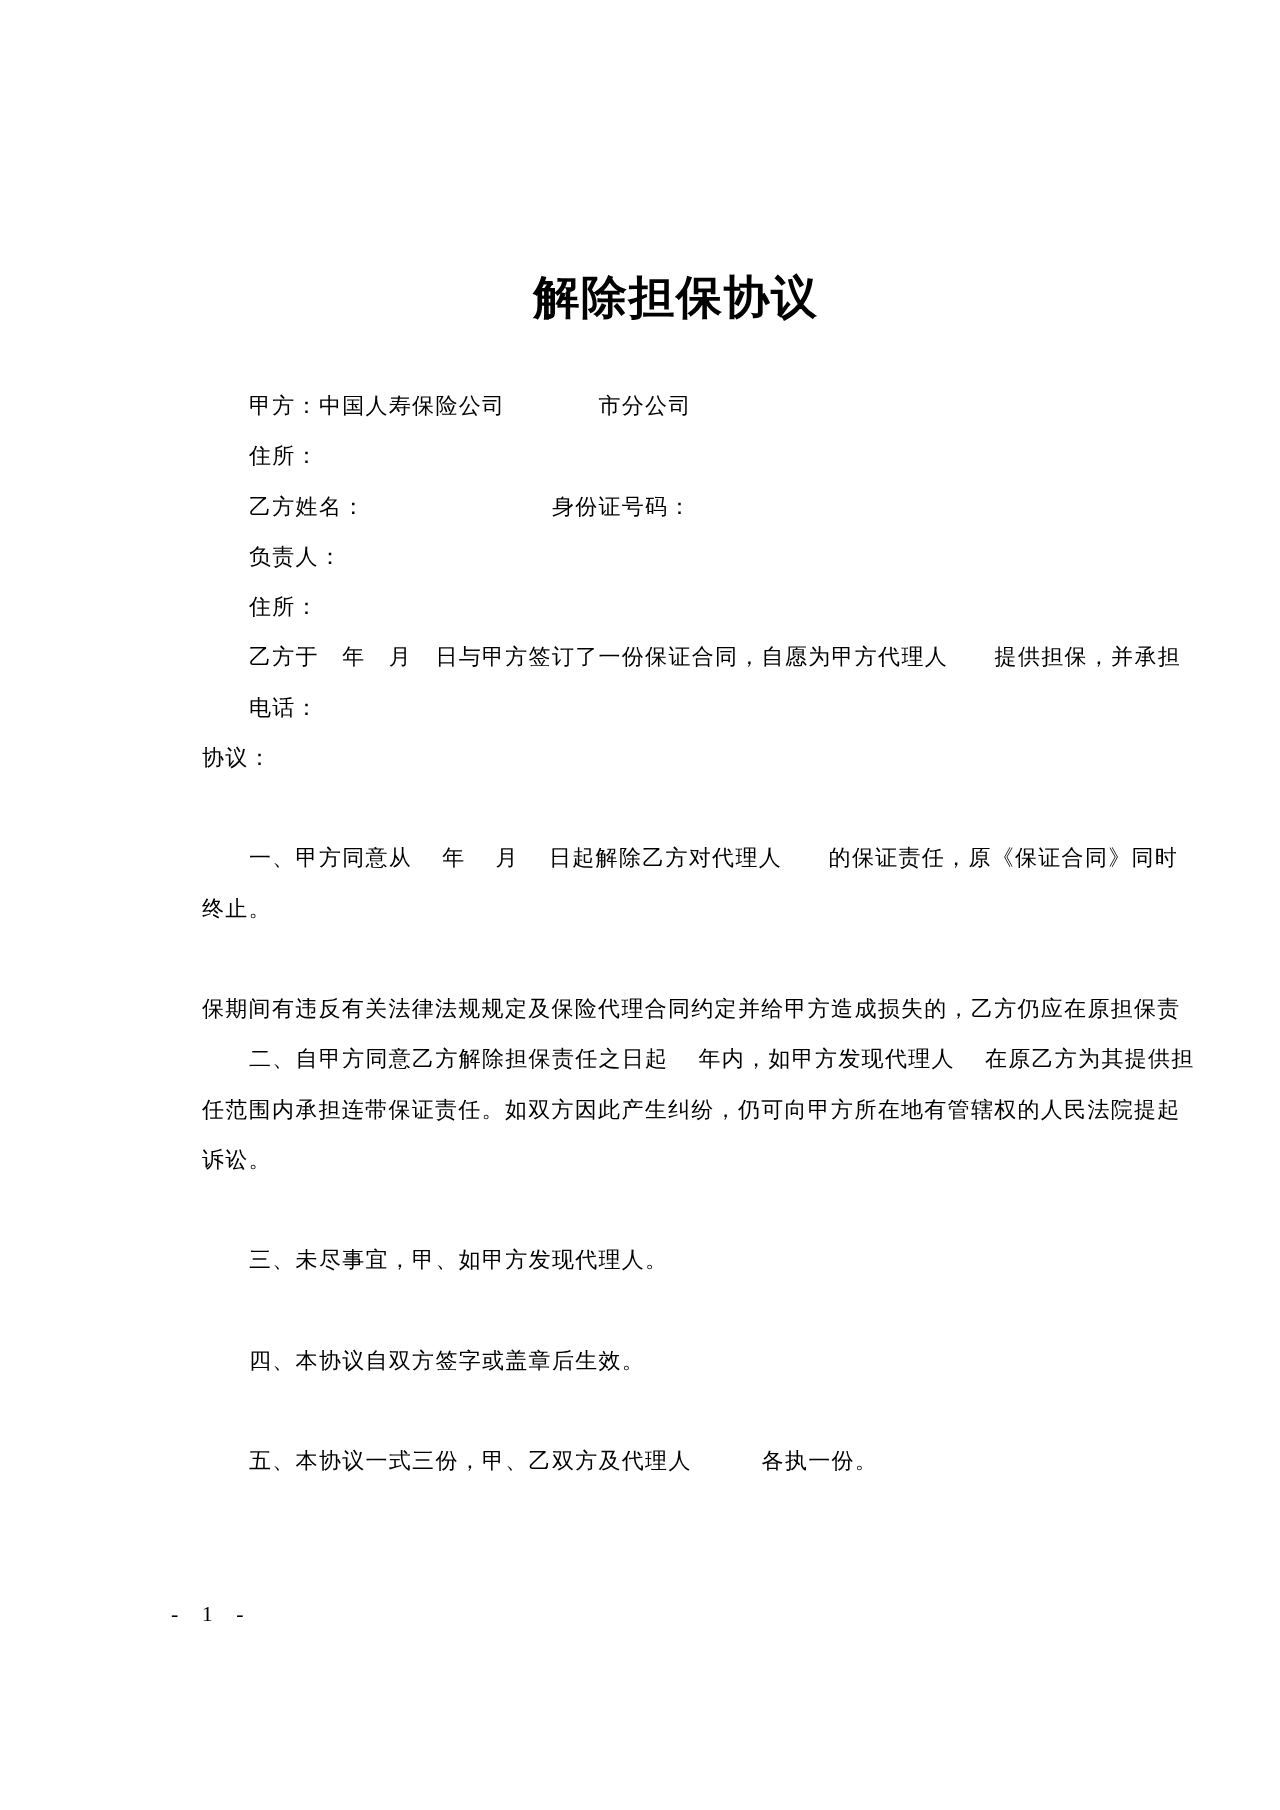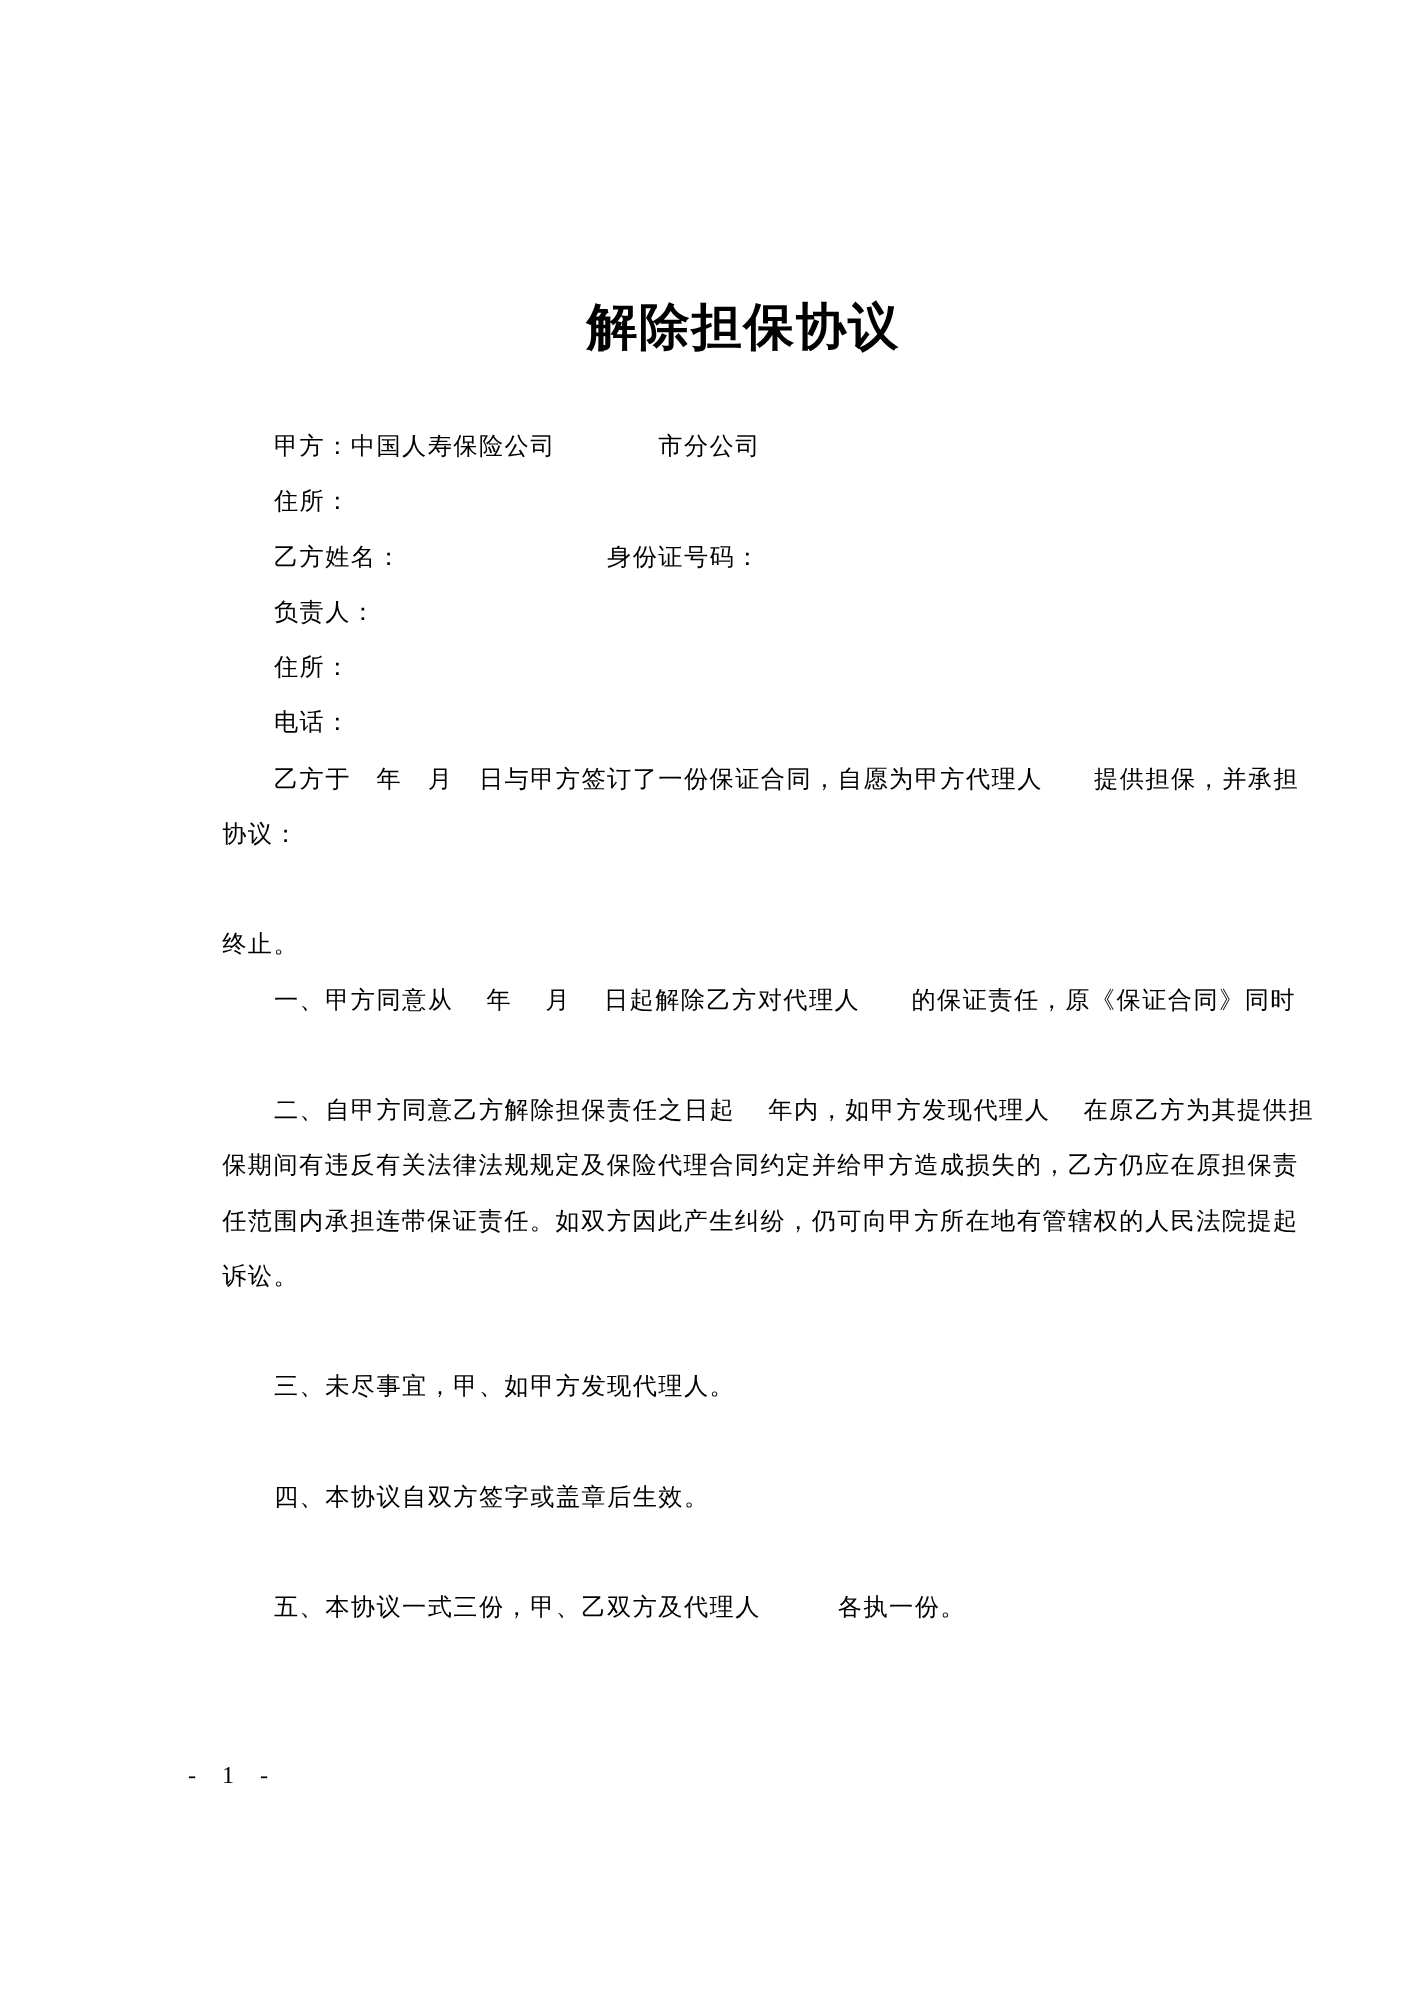--- a/index.html
+++ b/index.html
@@ -56,29 +56,29 @@
 
 <div class="page">
   <div class="doc-title">解除担保协议</div>
 
   <div class="content">
     <div class="line indent">甲方：中国人寿保险公司　　　　市分公司</div>
     <div class="line indent">住所：</div>
     <div class="line indent">乙方姓名：　　　　　　　　身份证号码：</div>
     <div class="line indent">负责人：</div>
     <div class="line indent">住所：</div>
+    <div class="line indent">乙方于　年　月　日与甲方签订了一份保证合同，自愿为甲方代理人　　提供担保，并承担</div>
     <div class="line indent">电话：</div>
-    <div class="line indent">乙方于　年　月　日与甲方签订了一份保证合同，自愿为甲方代理人　　提供担保，并承担</div>
     <div class="line">协议：</div>
     <div class="line"></div>
+    <div class="line indent">一、甲方同意从　 年　 月　 日起解除乙方对代理人　　的保证责任，原《保证合同》同时</div>
     <div class="line">终止。</div>
-    <div class="line indent">一、甲方同意从　 年　 月　 日起解除乙方对代理人　　的保证责任，原《保证合同》同时</div>
     <div class="line"></div>
+    <div class="line">保期间有违反有关法律法规规定及保险代理合同约定并给甲方造成损失的，乙方仍应在原担保责</div>
     <div class="line indent">二、自甲方同意乙方解除担保责任之日起　 年内，如甲方发现代理人　 在原乙方为其提供担</div>
-    <div class="line">保期间有违反有关法律法规规定及保险代理合同约定并给甲方造成损失的，乙方仍应在原担保责</div>
     <div class="line">任范围内承担连带保证责任。如双方因此产生纠纷，仍可向甲方所在地有管辖权的人民法院提起</div>
     <div class="line">诉讼。</div>
     <div class="line"></div>
     <div class="line indent">三、未尽事宜，甲、如甲方发现代理人。</div>
     <div class="line"></div>
     <div class="line indent">四、本协议自双方签字或盖章后生效。</div>
     <div class="line"></div>
     <div class="line indent">五、本协议一式三份，甲、乙双方及代理人　　　各执一份。</div>
   </div>
 

